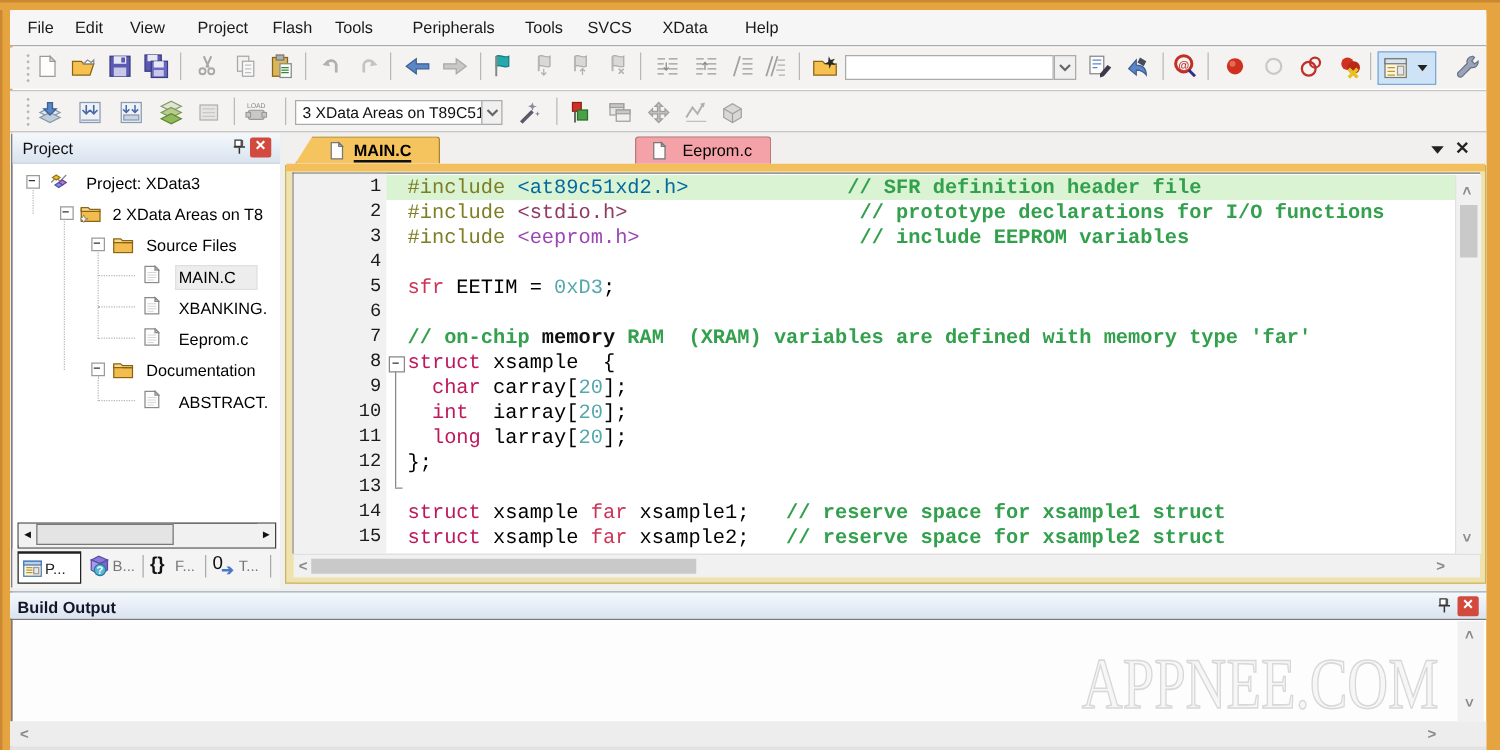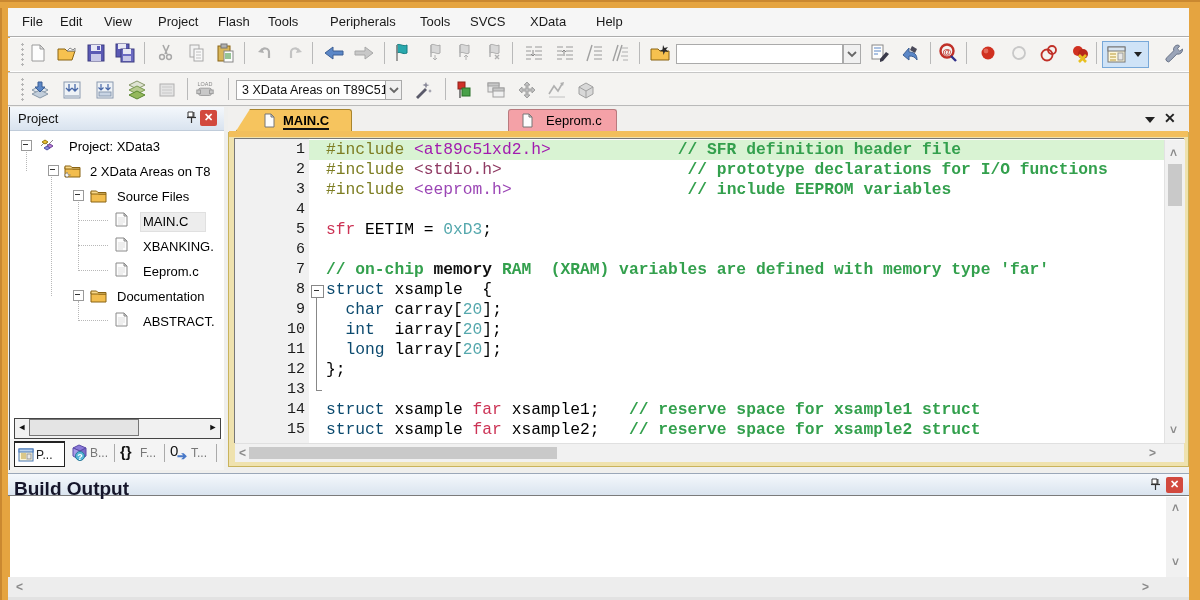--- a/index.html
+++ b/index.html
@@ -55,24 +55,24 @@
   #edFrame{left:228px;top:132px;width:961px;height:335px;background:#efe2ae;border:1px solid #c9b35c;box-sizing:border-box;}
   #edTopStrip{left:229px;top:131px;width:959px;height:6px;background:#f2bf5c;}
   #edInner{left:234px;top:138px;width:950px;height:305px;background:#fff;border-top:1px solid #777;border-left:1px solid #777;box-sizing:border-box;}
   #gutter{position:absolute;left:0;top:0;width:74px;height:304px;background:#f1f1f1;}
   #lnums{position:absolute;left:0;top:1px;width:70px;text-align:right;
      font-family:"Liberation Mono",monospace;font-size:15px;line-height:20px;color:#1a1a1a;}
   #hl1{position:absolute;left:74px;top:1px;width:855px;height:20px;background:#d9f3d3;}
   #code{position:absolute;left:91px;top:1px;font-family:"Liberation Mono",monospace;
         font-size:16.3px;line-height:20px;white-space:pre;color:#000;margin:0;}
   .cP{color:#7d7d22;} 
-  .cS1{color:#a21caf;} 
+  .cS1{color:#0369a1;} 
   .cS2{color:#8f3a63;} 
   .cS3{color:#9b46b5;} 
-  .cK{color:#0c4a6e;}  
+  .cK{color:#be185d;}  
   .cR{color:#cc3355;}  
   .cN{color:#55a8ad;}  
   .cC{color:#33a04d;font-weight:bold;}  
   .cCk{color:#111;font-weight:bold;}
   
   .foldbox{position:absolute;left:76px;width:11px;height:11px;border:1px solid #888;background:#fff;}
   .foldbox::before{content:"";position:absolute;left:2px;top:4px;width:5px;height:1px;background:#333;}
   .foldline{position:absolute;left:81px;width:1px;background:#888;}
   .foldend{position:absolute;left:81px;width:6px;height:1px;background:#888;}
   
@@ -522,29 +522,32 @@
     </div>
   </div>
 
   <div class="abs fsb" style="left:235px;top:443px;width:949px;height:18px;border-top:1px solid #e0e0e0">
     <span class="chev" style="left:4px;top:2px">˂</span>
     <div class="fthumb" style="left:14px;top:3px;width:308px;height:12px"></div>
     <span class="chev" style="right:28px;top:2px">˃</span>
   </div>
 
   <div class="abs" id="boHead">
-    <span style="position:absolute;left:6px;top:4px;font-size:19px;color:#15152a;font-weight:bold">Build Output</span>
+    <span style="position:absolute;left:6px;top:4px;font-size:13px;color:#15152a;font-weight:bold">Build Output</span>
     <span class="pin" style="left:1142px;top:4px"><svg width="11" height="13" viewBox="0 0 11 13">
           <path d="M2 1h5v5h-5z" fill="#fff" stroke="#333"></path>
           <path d="M7 1h1.5v5H7z" fill="#555"></path>
           <path d="M1 6.5h9" stroke="#333" stroke-width="1.2"></path>
           <path d="M5.5 7v5" stroke="#333" stroke-width="1.2"></path>
         </svg></span>
     <div class="xbtn" style="left:1158px;top:3px">✕</div>
   </div>
+  <div class="abs" id="boBody">
+    <div id="wm">APPNEE.COM</div>
+  </div>
 
   <div class="abs fsb" style="left:1166px;top:497px;width:21px;height:80px">
     <span class="chev" style="left:6px;top:4px">˄</span>
     <span class="chev" style="left:6px;top:58px">˅</span>
   </div>
   <div class="abs" id="boHS">
     <span class="chev" style="left:8px;top:3px">˂</span>
     <span class="chev" style="right:40px;top:3px">˃</span>
   </div>
   <div class="abs" id="botStrip"></div>

